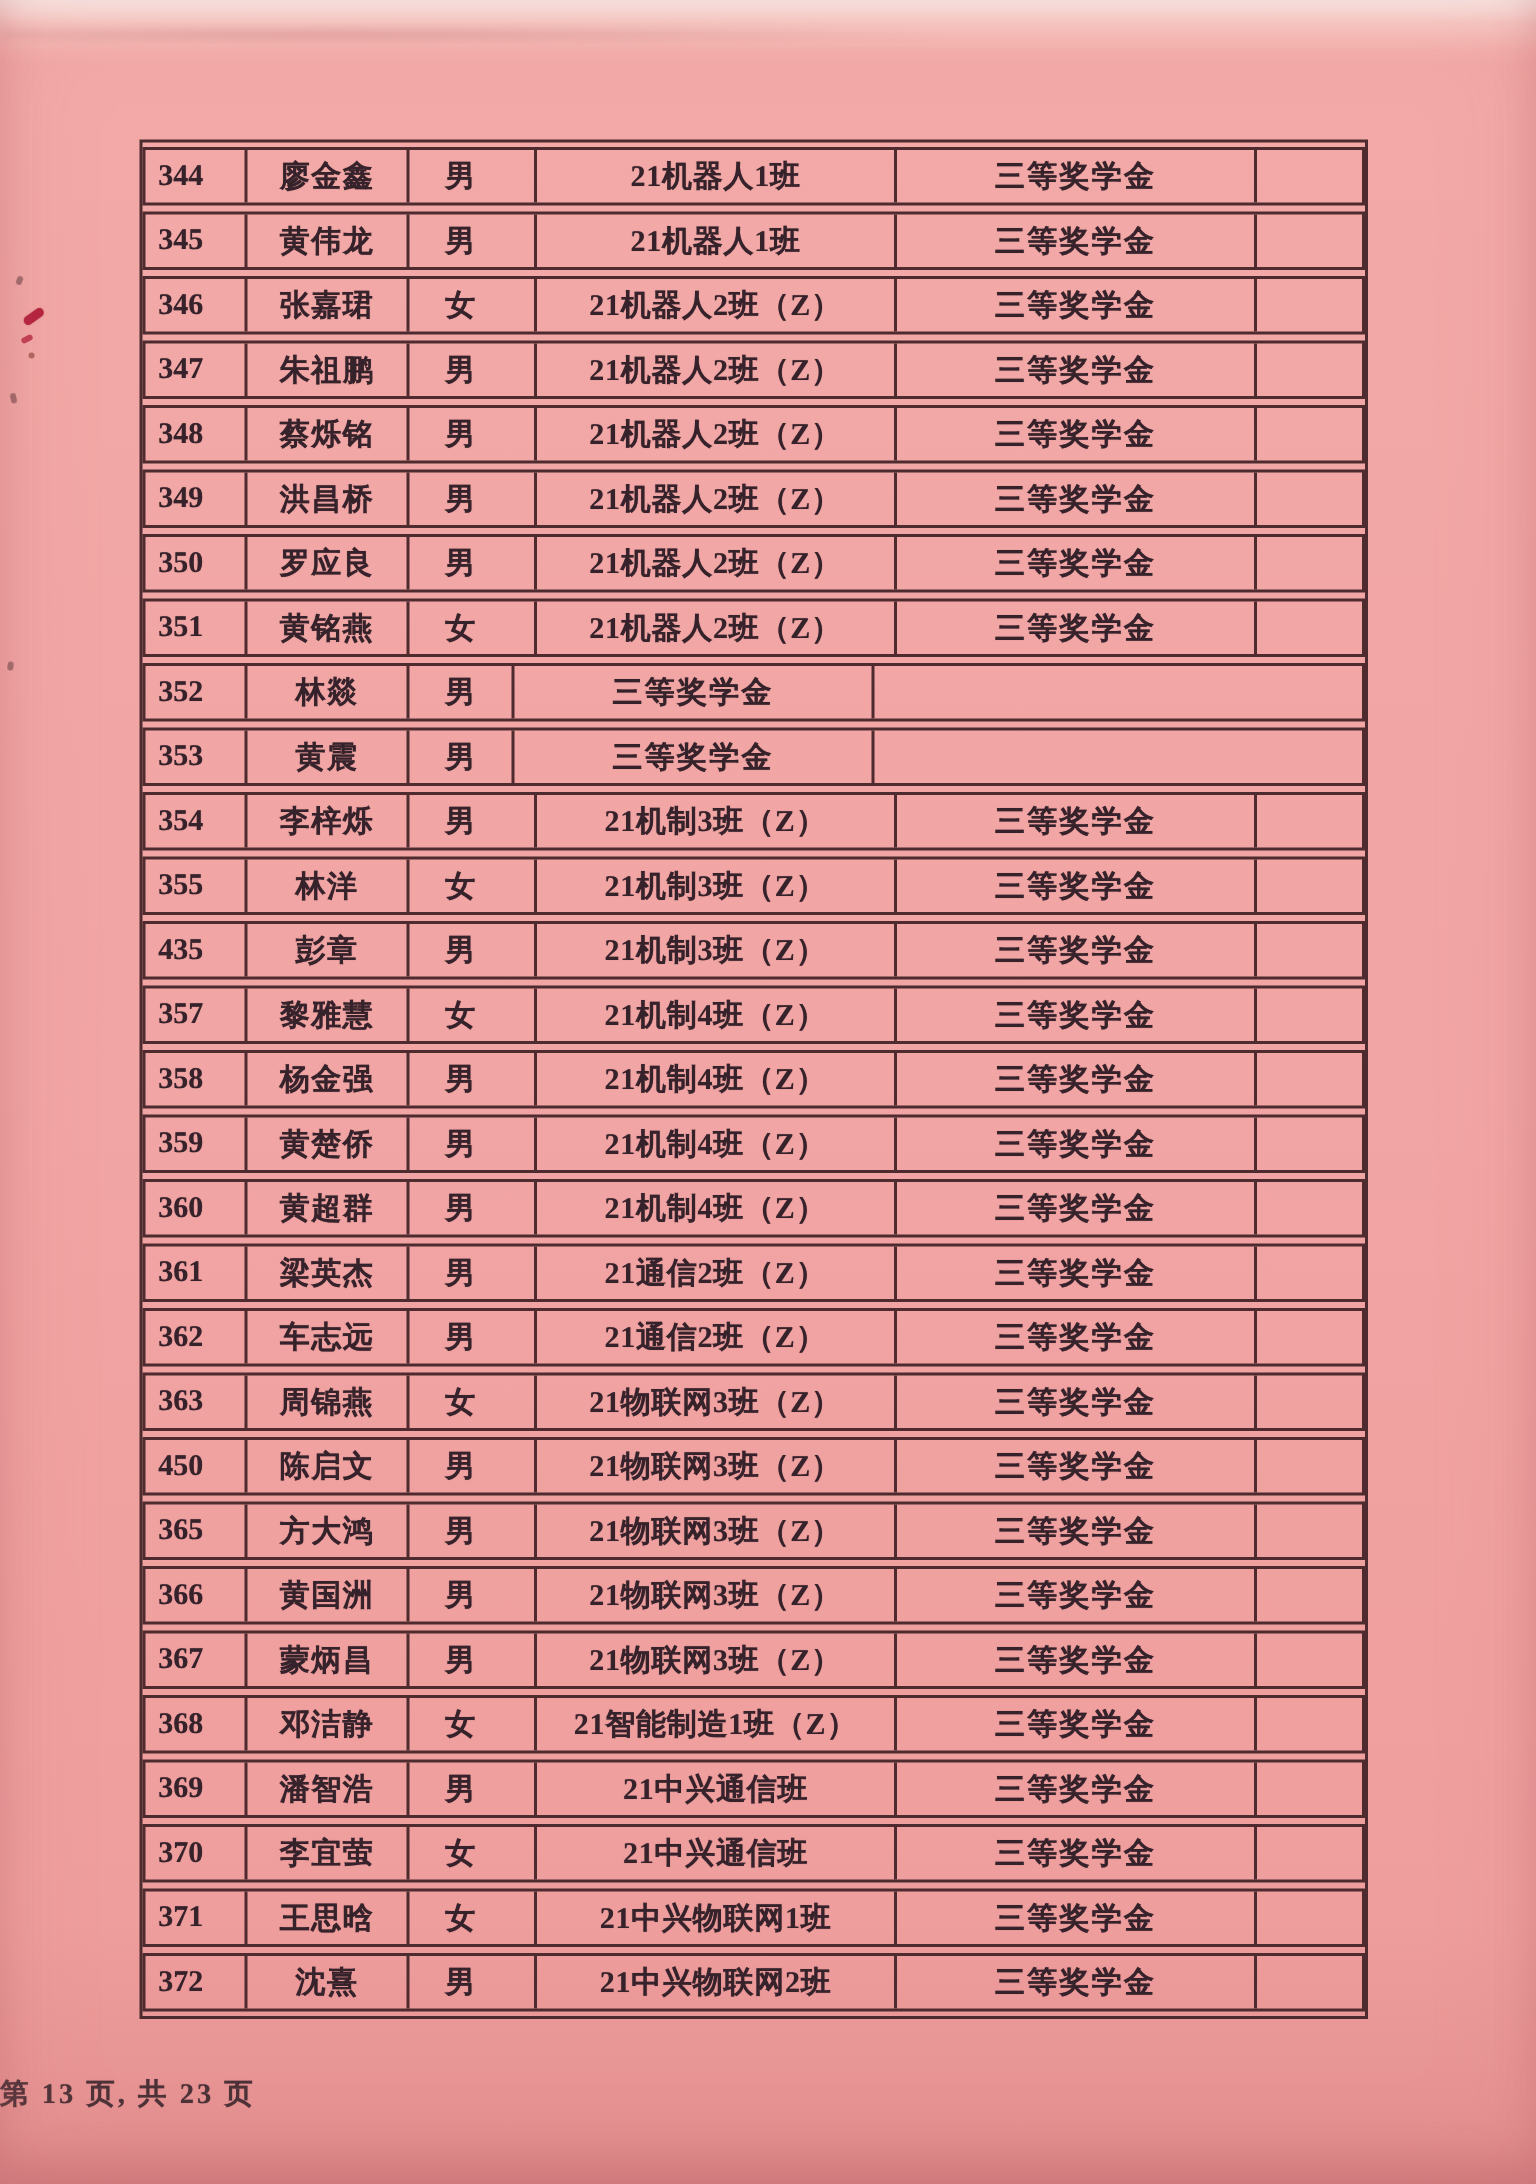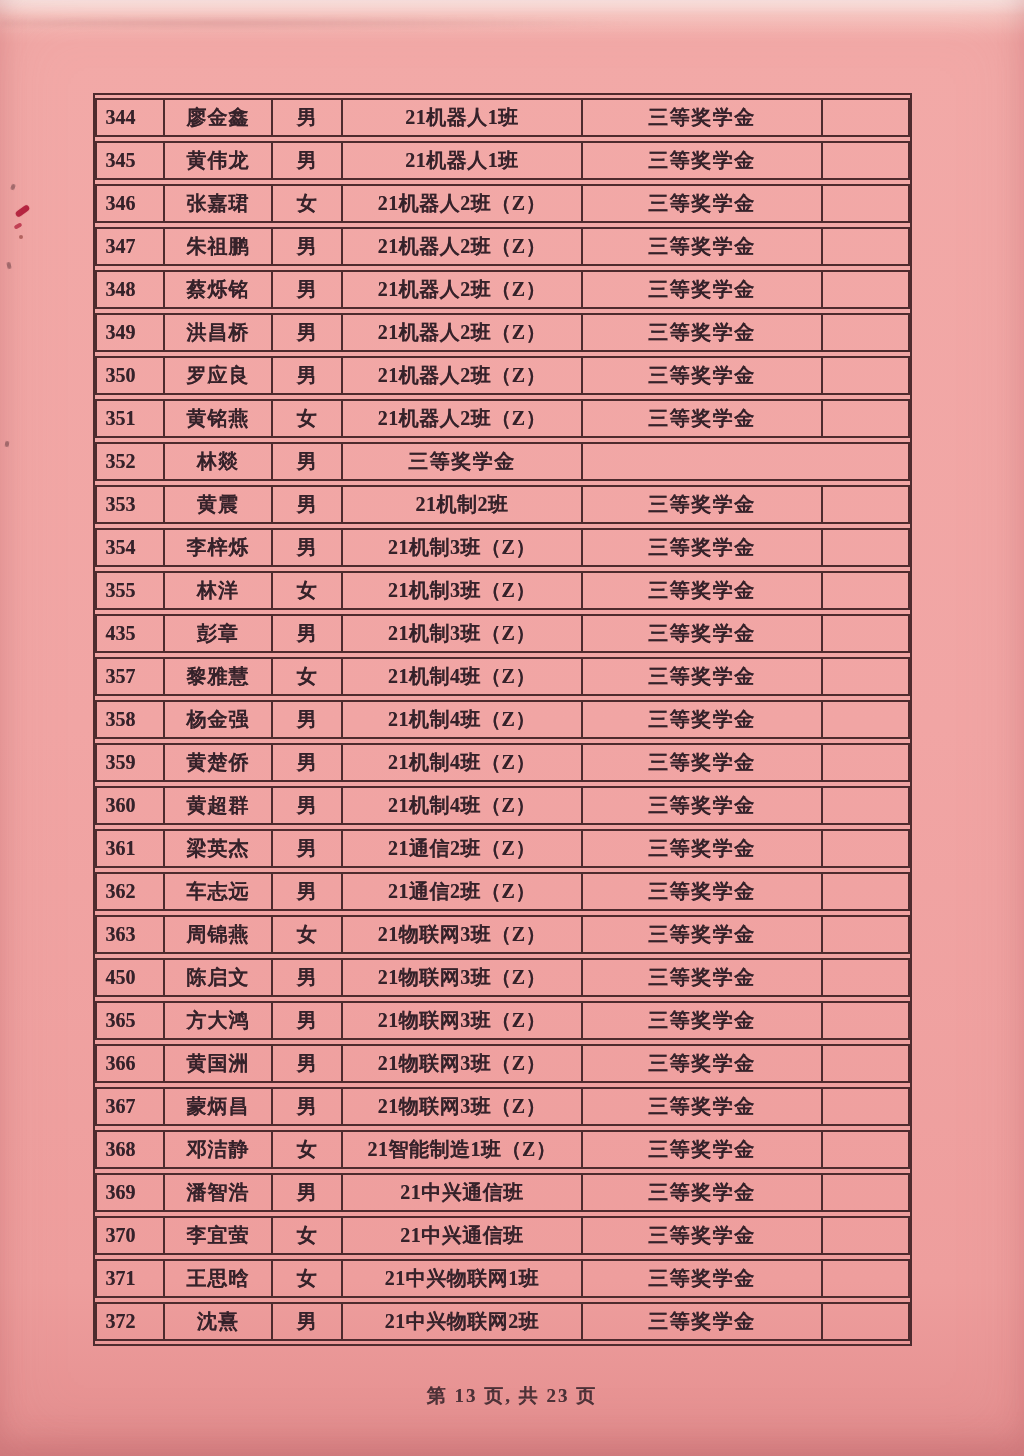--- a/index.html
+++ b/index.html
@@ -55,28 +55,27 @@
     font-size: 20px;
     font-weight: 600;
     letter-spacing: 0.5px;
     white-space: nowrap;
     text-shadow: 0 0 0.5px rgba(60,30,40,.55);
   }
   .cell + .cell { border-left: 2px solid var(--line); }
   .c-no     { flex: 0 0 47px;  font-size: 20px; letter-spacing: 0; }
   .c-name   { flex: 0 0 108px; letter-spacing: 1px; margin-left: 19px; }
   .c-gender { flex: 0 0 70px; }
-  .c-class  { flex: 0 0 240px; }
+  .c-class  { flex: 0 0 240px; margin-left: 15px; }
   .c-award  { flex: 0 0 240px; letter-spacing: 1.5px; }
   .c-note   { flex: 1 1 auto; }
 
   
   .footer {
     position: absolute; left: 0; top: 1383px; width: 100%;
-    text-align: center;
     color: #4c3238;
     font-size: 19px;
     font-weight: 600;
     letter-spacing: 2px;
     text-shadow: 0 0 0.6px rgba(70,40,48,.5);
   }
 
   
   .pen-stroke {
     position: absolute; left: 15px; top: 208px; width: 15px; height: 6px;
@@ -189,21 +188,20 @@
     <div class="cell c-name">林燚</div>
     <div class="cell c-gender">男</div>
     <div class="cell c-award">三等奖学金</div>
     <div class="cell c-note"></div>
   </div>
 
   <div class="row">
     <div class="cell c-no">353</div>
     <div class="cell c-name">黄震</div>
     <div class="cell c-gender">男</div>
-    <div class="cell c-class">21机制2班</div>
     <div class="cell c-award">三等奖学金</div>
     <div class="cell c-note"></div>
   </div>
 
   <div class="row">
     <div class="cell c-no">354</div>
     <div class="cell c-name">李梓烁</div>
     <div class="cell c-gender">男</div>
     <div class="cell c-class">21机制3班（Z）</div>
     <div class="cell c-award">三等奖学金</div>

